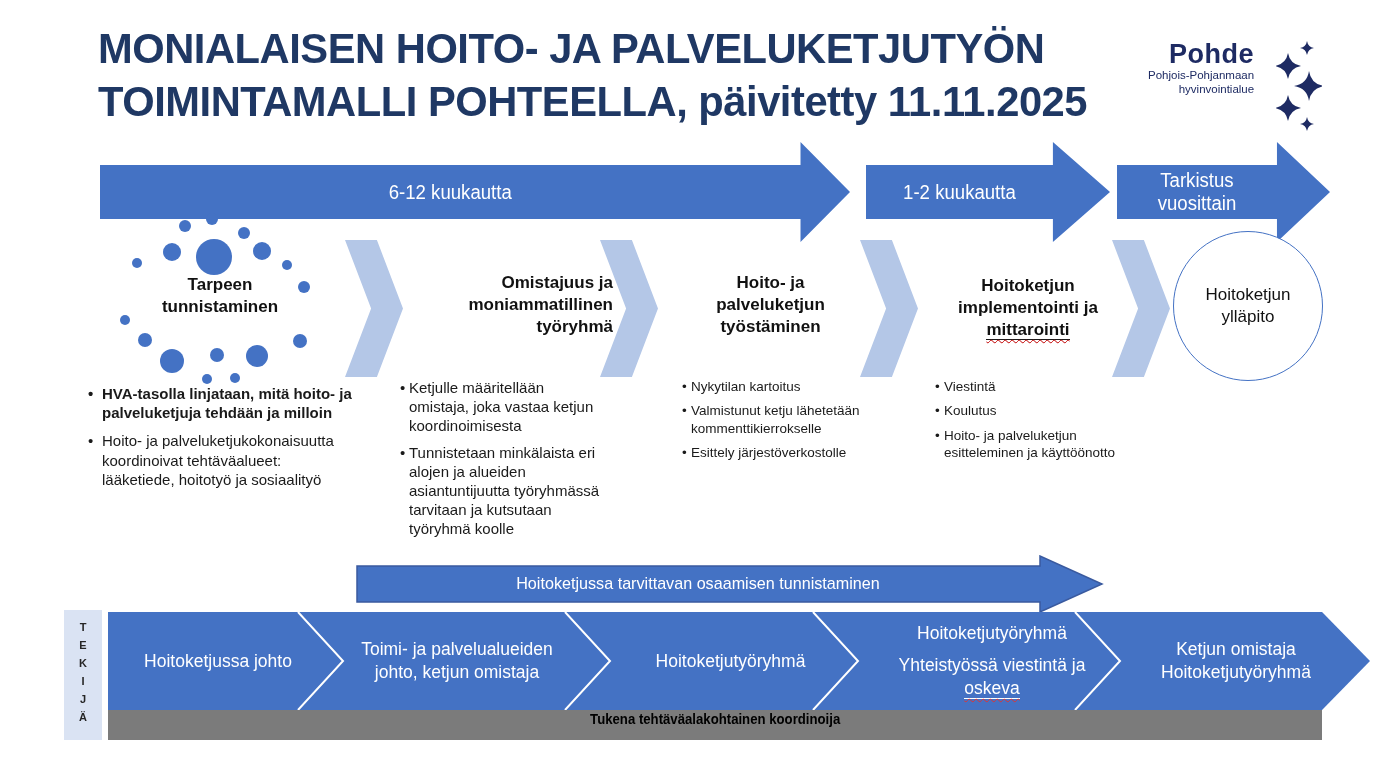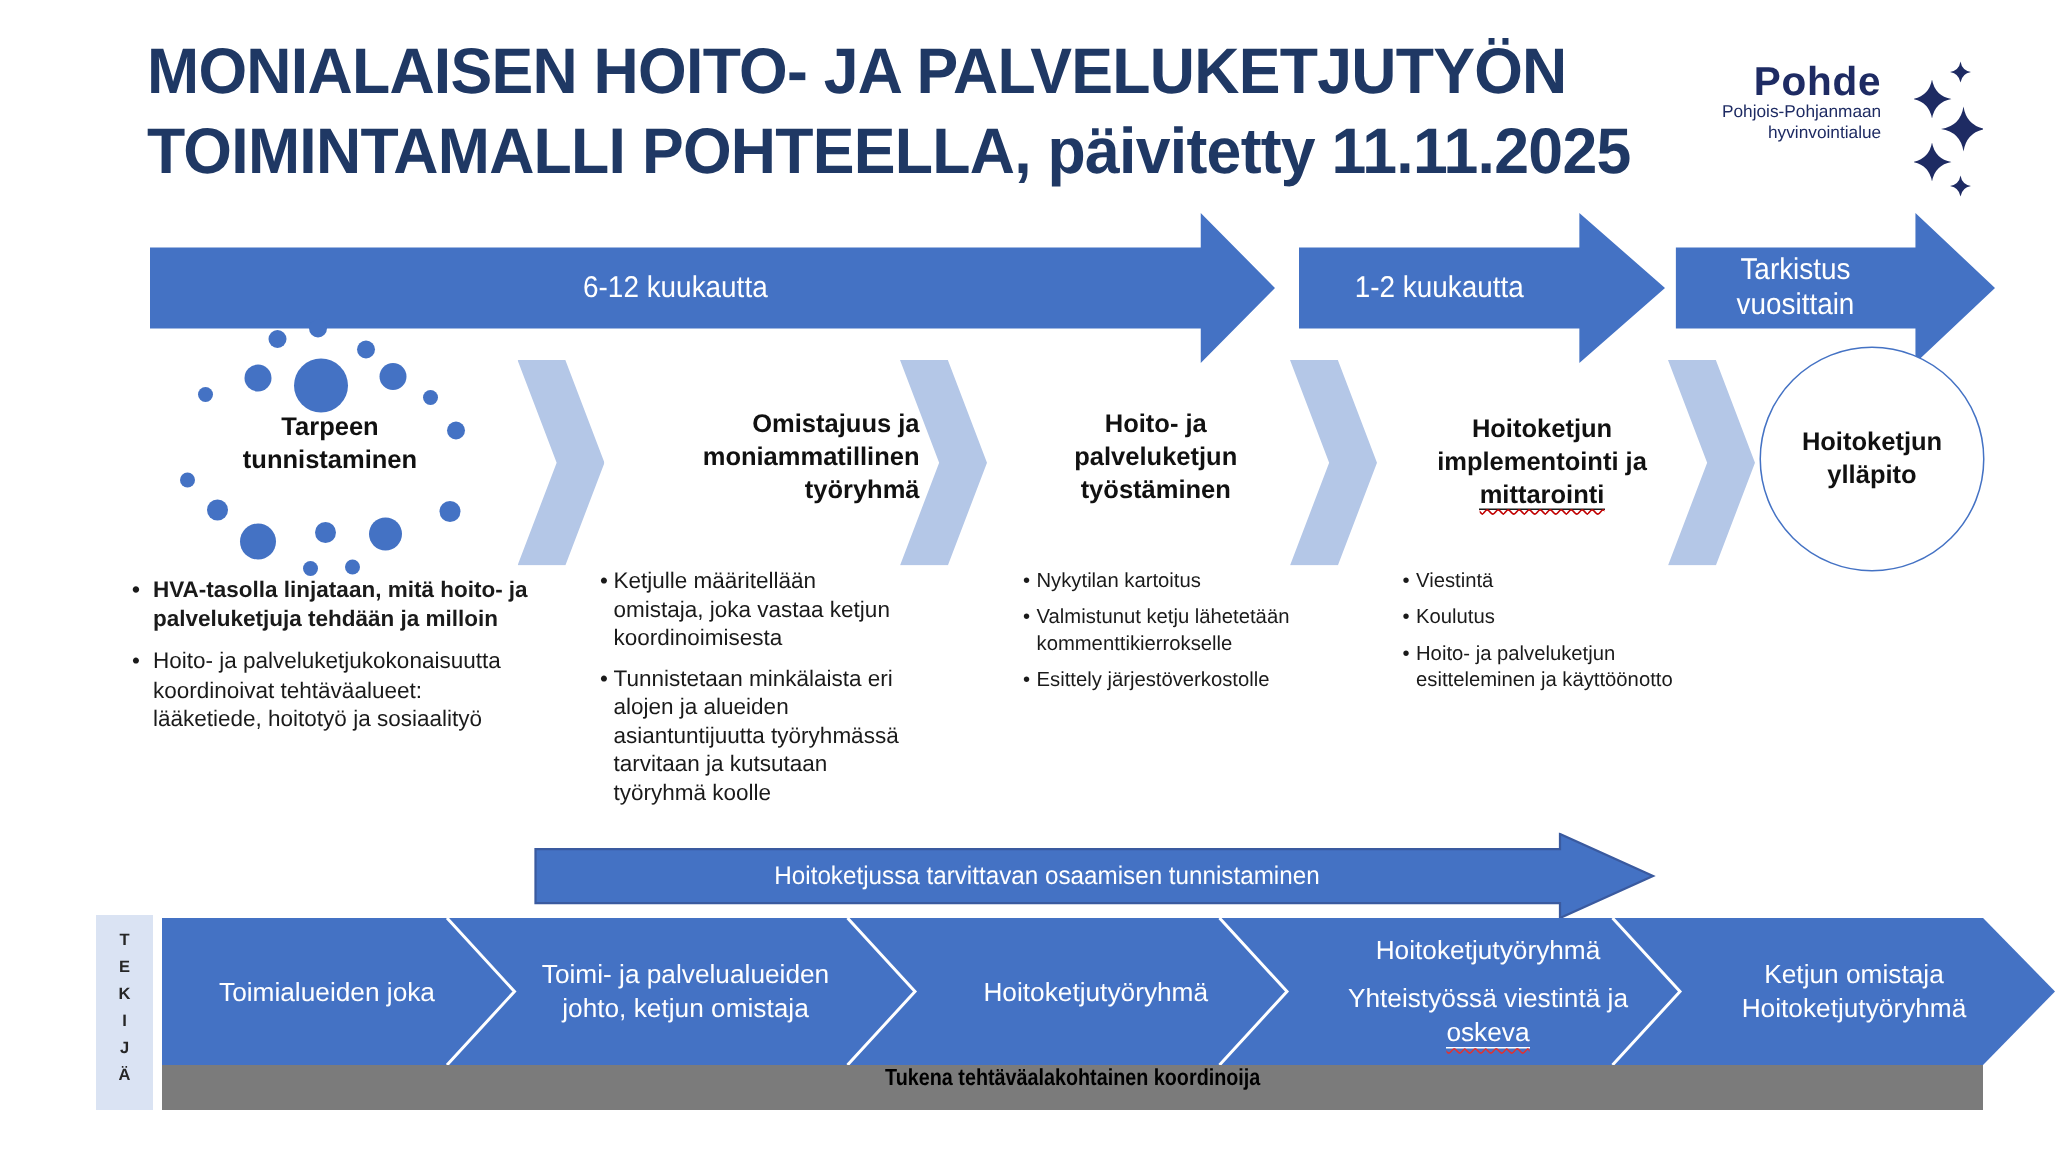--- a/index.html
+++ b/index.html
@@ -35,21 +35,21 @@
   .spell-white{border-bottom:1.5px solid #ffffff;text-decoration:underline wavy #d33;
                text-underline-offset:4px;text-decoration-thickness:1px;}
 
   .dots-wrap{position:absolute;left:95px;top:212px;width:250px;height:182px;}
   .dots-label{position:absolute;left:40px;top:62px;width:170px;text-align:center;
               font-size:17px;font-weight:bold;color:#111;line-height:22px;}
 
   .circle-step{position:absolute;left:1173px;top:231px;width:148px;height:148px;
                border:1.5px solid #4472c4;border-radius:50%;background:#fff;
                display:flex;align-items:center;justify-content:center;}
-  .circle-step div{width:112px;text-align:center;font-size:17px;font-weight:bold;
+  .circle-step div{width:112px;text-align:center;font-size:17px;font-weight:normal;
                    color:#111;line-height:22px;}
 
   
   ul.blist{position:absolute;margin:0;padding:0;list-style:none;color:#1a1a1a;}
   ul.blist li{position:relative;padding-left:9px;margin-bottom:7px;line-height:1.28;}
   ul.blist li::before{content:"\2022";position:absolute;left:0;}
   ul.col1{left:88px;top:384px;width:268px;font-size:15px;}
   ul.col1 li{padding-left:14px;margin-bottom:9px;}
   ul.col1 li.b{font-weight:bold;}
   ul.col2{left:400px;top:378px;width:208px;font-size:15px;}
@@ -189,21 +189,21 @@
   </div>
 
   <div class="band">
     <div class="band-shape"></div>
     <svg width="1262" height="98" viewBox="0 0 1262 98">
       <polyline points="190,0 235,49 190,98" fill="none" stroke="#ffffff" stroke-width="2"></polyline>
       <polyline points="457,0 502,49 457,98" fill="none" stroke="#ffffff" stroke-width="2"></polyline>
       <polyline points="705,0 750,49 705,98" fill="none" stroke="#ffffff" stroke-width="2"></polyline>
       <polyline points="967,0 1012,49 967,98" fill="none" stroke="#ffffff" stroke-width="2"></polyline>
     </svg>
-    <div class="actor" style="left:10px;width:200px;">Toimialueiden joka</div>
+    <div class="actor" style="left:10px;width:200px;">Hoitoketjussa johto</div>
     <div class="actor" style="left:240px;width:218px;">Toimi- ja palvelualueiden johto, ketjun omistaja</div>
     <div class="actor" style="left:510px;width:225px;">Hoitoketjutyöryhmä</div>
     <div class="actor" style="left:770px;width:228px;">
       <div class="gap">Hoitoketjutyöryhmä</div>
       <div>
         <span>Yhteistyössä viestintä ja </span><br>
         <span class="spell-white">oskeva</span>
       </div>
     </div>
     <div class="actor" style="left:1028px;width:200px;">Ketjun omistaja Hoitoketjutyöryhmä</div>

